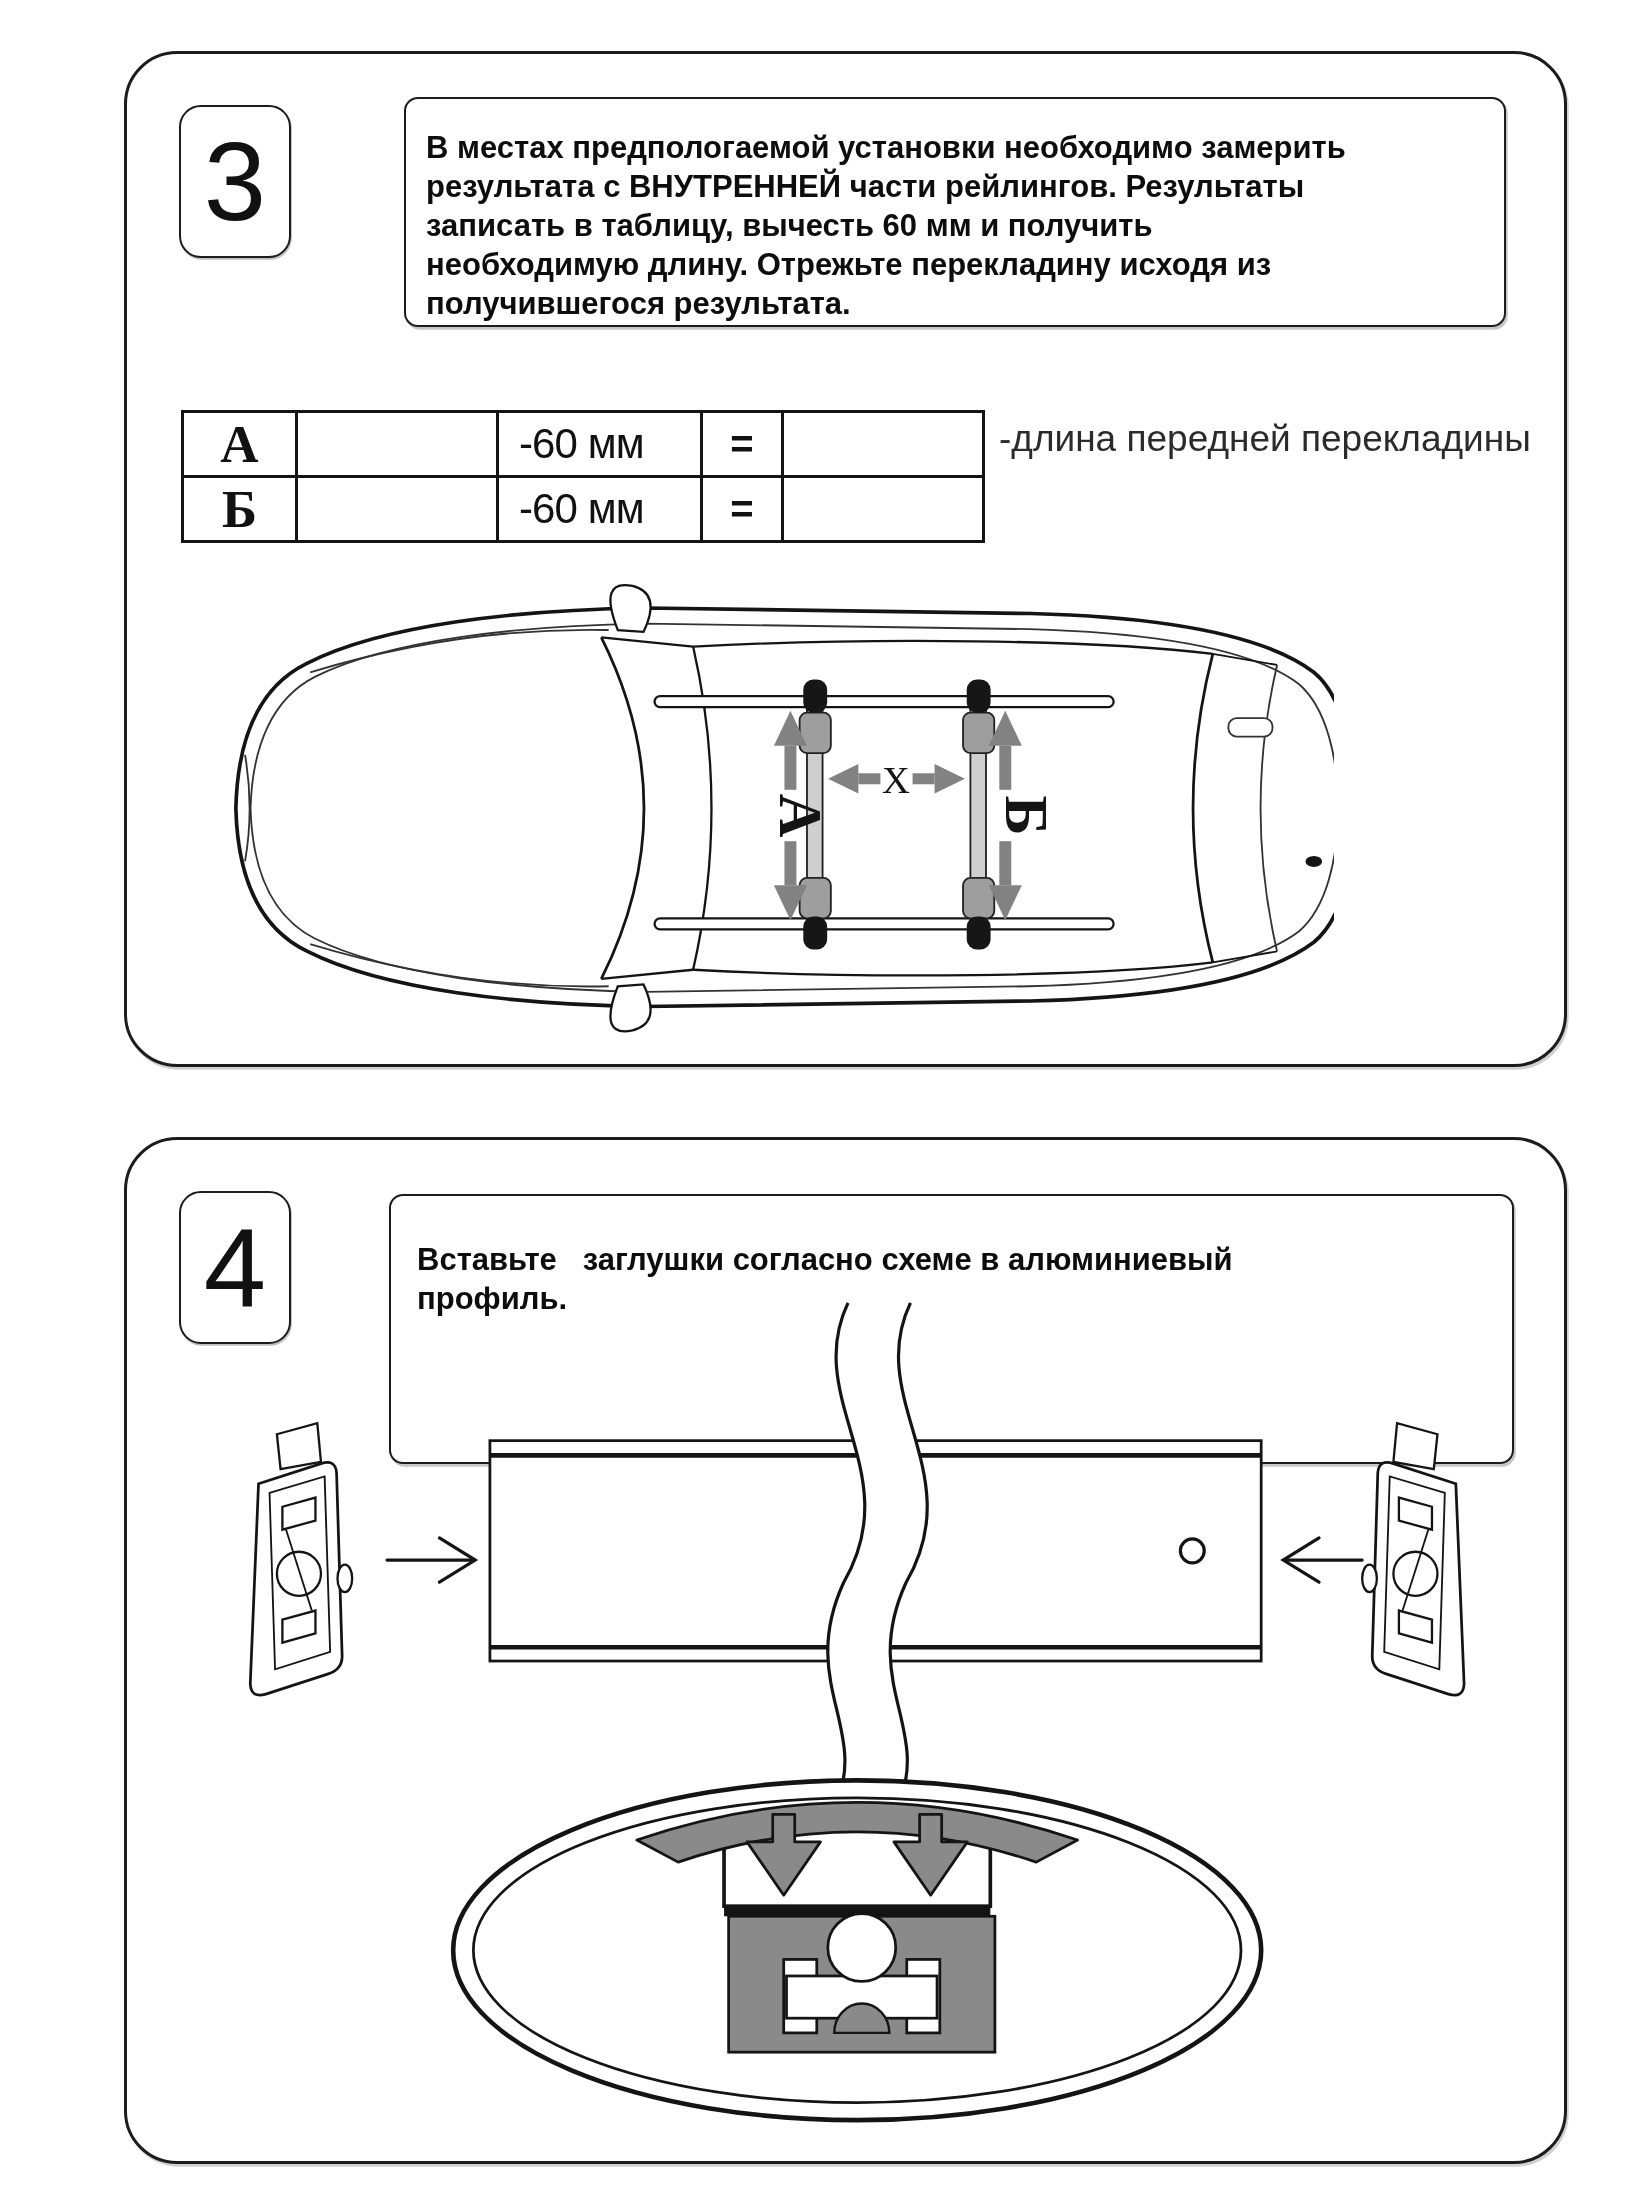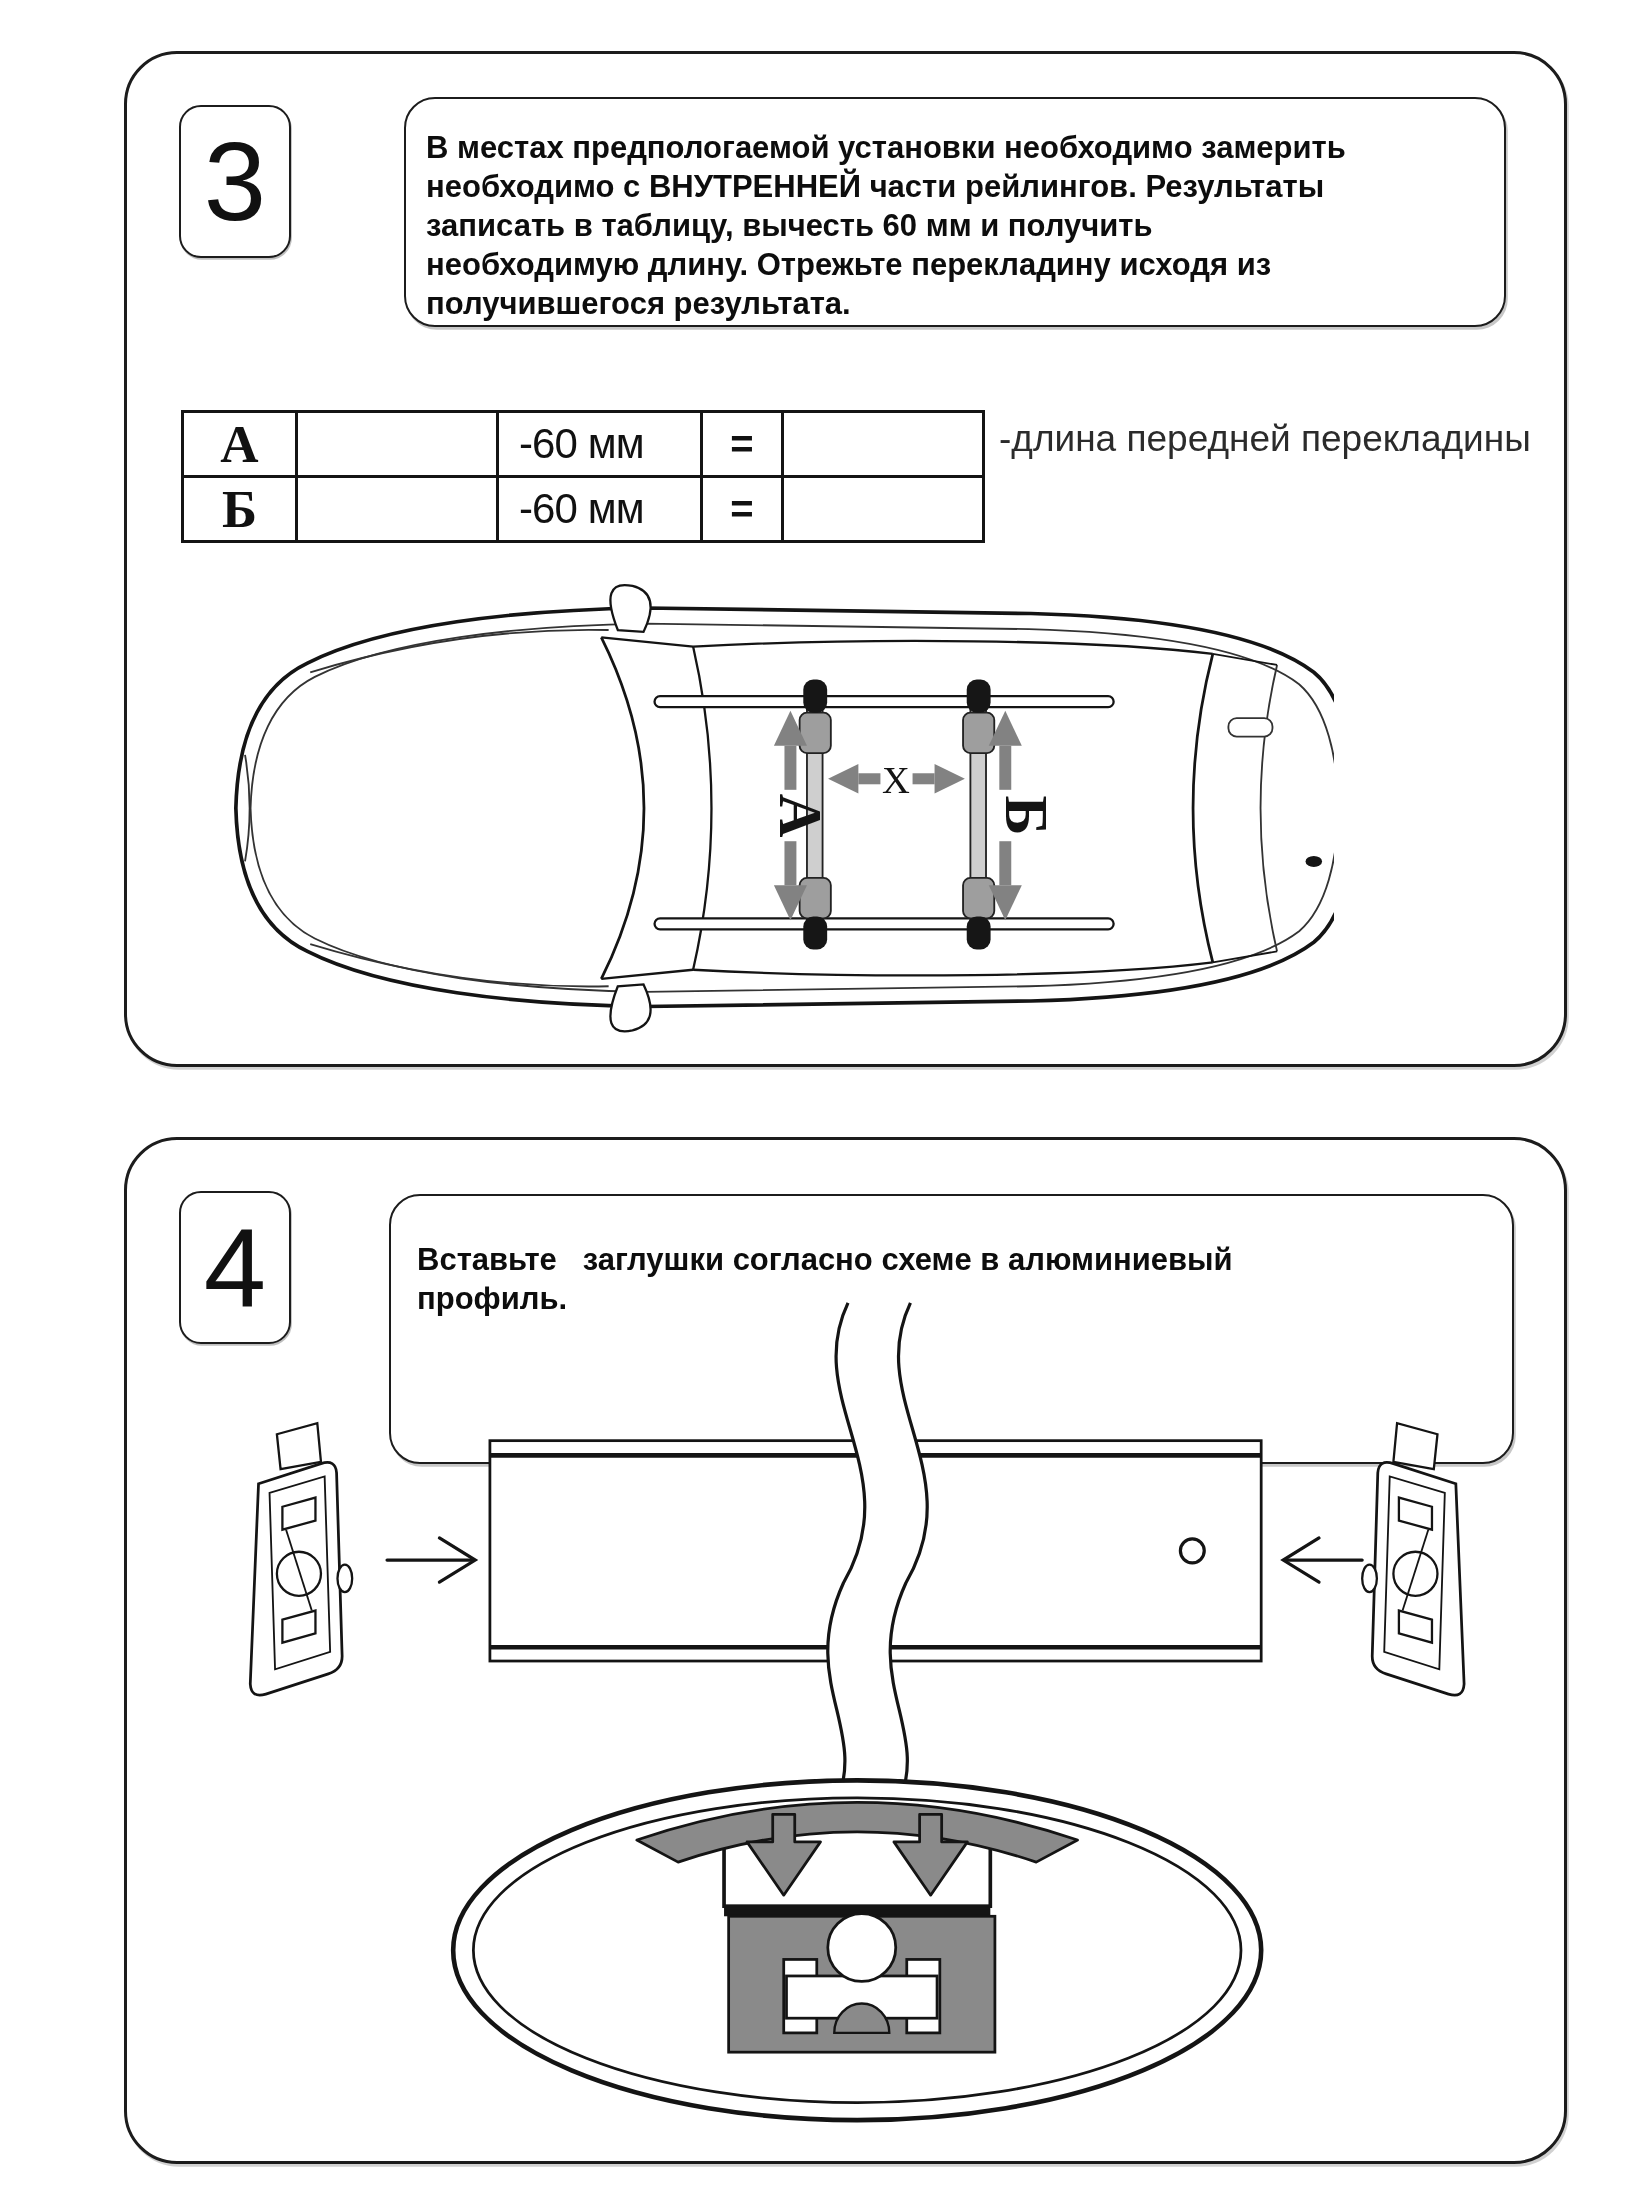--- a/index.html
+++ b/index.html
@@ -5,21 +5,21 @@
   html,body{margin:0;padding:0;background:#ffffff;}
   #page{position:relative;width:1653px;height:2204px;background:#fff;overflow:hidden;
         font-family:"Liberation Sans",sans-serif;color:#111;}
   .panel{position:absolute;left:124px;width:1437px;border:3.7px solid #1c1c1c;border-radius:53px;
          background:#fff;box-shadow:1.8px 2.8px 0 rgba(0,0,0,.18);}
   #panel3{top:51px;height:1010px;}
   #panel4{top:1137px;height:1021px;}
   .badge{position:absolute;left:52px;top:51px;width:108px;height:149px;border:2.8px solid #1c1c1c;
          border-radius:22px;background:#fff;display:flex;align-items:center;justify-content:center;
          font-size:112px;line-height:1;box-shadow:0.9px 1.8px 0 rgba(0,0,0,.25);}
-  .instruction-box{position:absolute;border:2.8px solid #1c1c1c;border-radius:31px;background:#fff;
+  .instruction-box{position:absolute;border:2.8px solid #1c1c1c;border-radius:14px;background:#fff;
          box-shadow:1.8px 2.8px 0 rgba(0,0,0,.22);}
   #box3{left:277px;top:43px;width:1102px;height:230px;padding:29px 18.4px 0 20px;box-sizing:border-box;}
   #box4{left:262px;top:54px;width:1125px;height:270px;padding:44px 18.4px 0 26px;box-sizing:border-box;}
   .iline{font-weight:bold;font-size:31px;line-height:39px;white-space:pre-wrap;color:#0d0d0d;}
   
   #mtable{position:absolute;left:54px;top:356px;width:804px;border:3.7px solid #141414;box-sizing:border-box;
           background:#fff;}
   .trow{display:flex;height:62px;border-bottom:3.7px solid #141414;}
   .trow:last-child{border-bottom:none;}
   .tcell{border-right:3.7px solid #141414;box-sizing:border-box;display:flex;align-items:center;justify-content:center;}
@@ -41,21 +41,21 @@
 
 <div id="page">
 
   <div class="panel" id="panel3">
     <div class="badge">
       <span>3</span>
     </div>
 
     <div class="instruction-box" id="box3">
       <div class="iline">В местах предпологаемой установки необходимо замерить</div>
-      <div class="iline">необходимо с ВНУТРЕННЕЙ части рейлингов. Результаты</div>
+      <div class="iline">результата с ВНУТРЕННЕЙ части рейлингов. Результаты</div>
       <div class="iline">записать в таблицу, вычесть 60 мм и получить</div>
       <div class="iline">необходимую длину. Отрежьте перекладину исходя из</div>
       <div class="iline">получившегося результата.</div>
     </div>
 
     <div id="mtable">
       <div class="trow">
         <div class="tcell c-letter">А</div>
         <div class="tcell c-blank1"></div>
         <div class="tcell c-minus">-60 мм</div>

